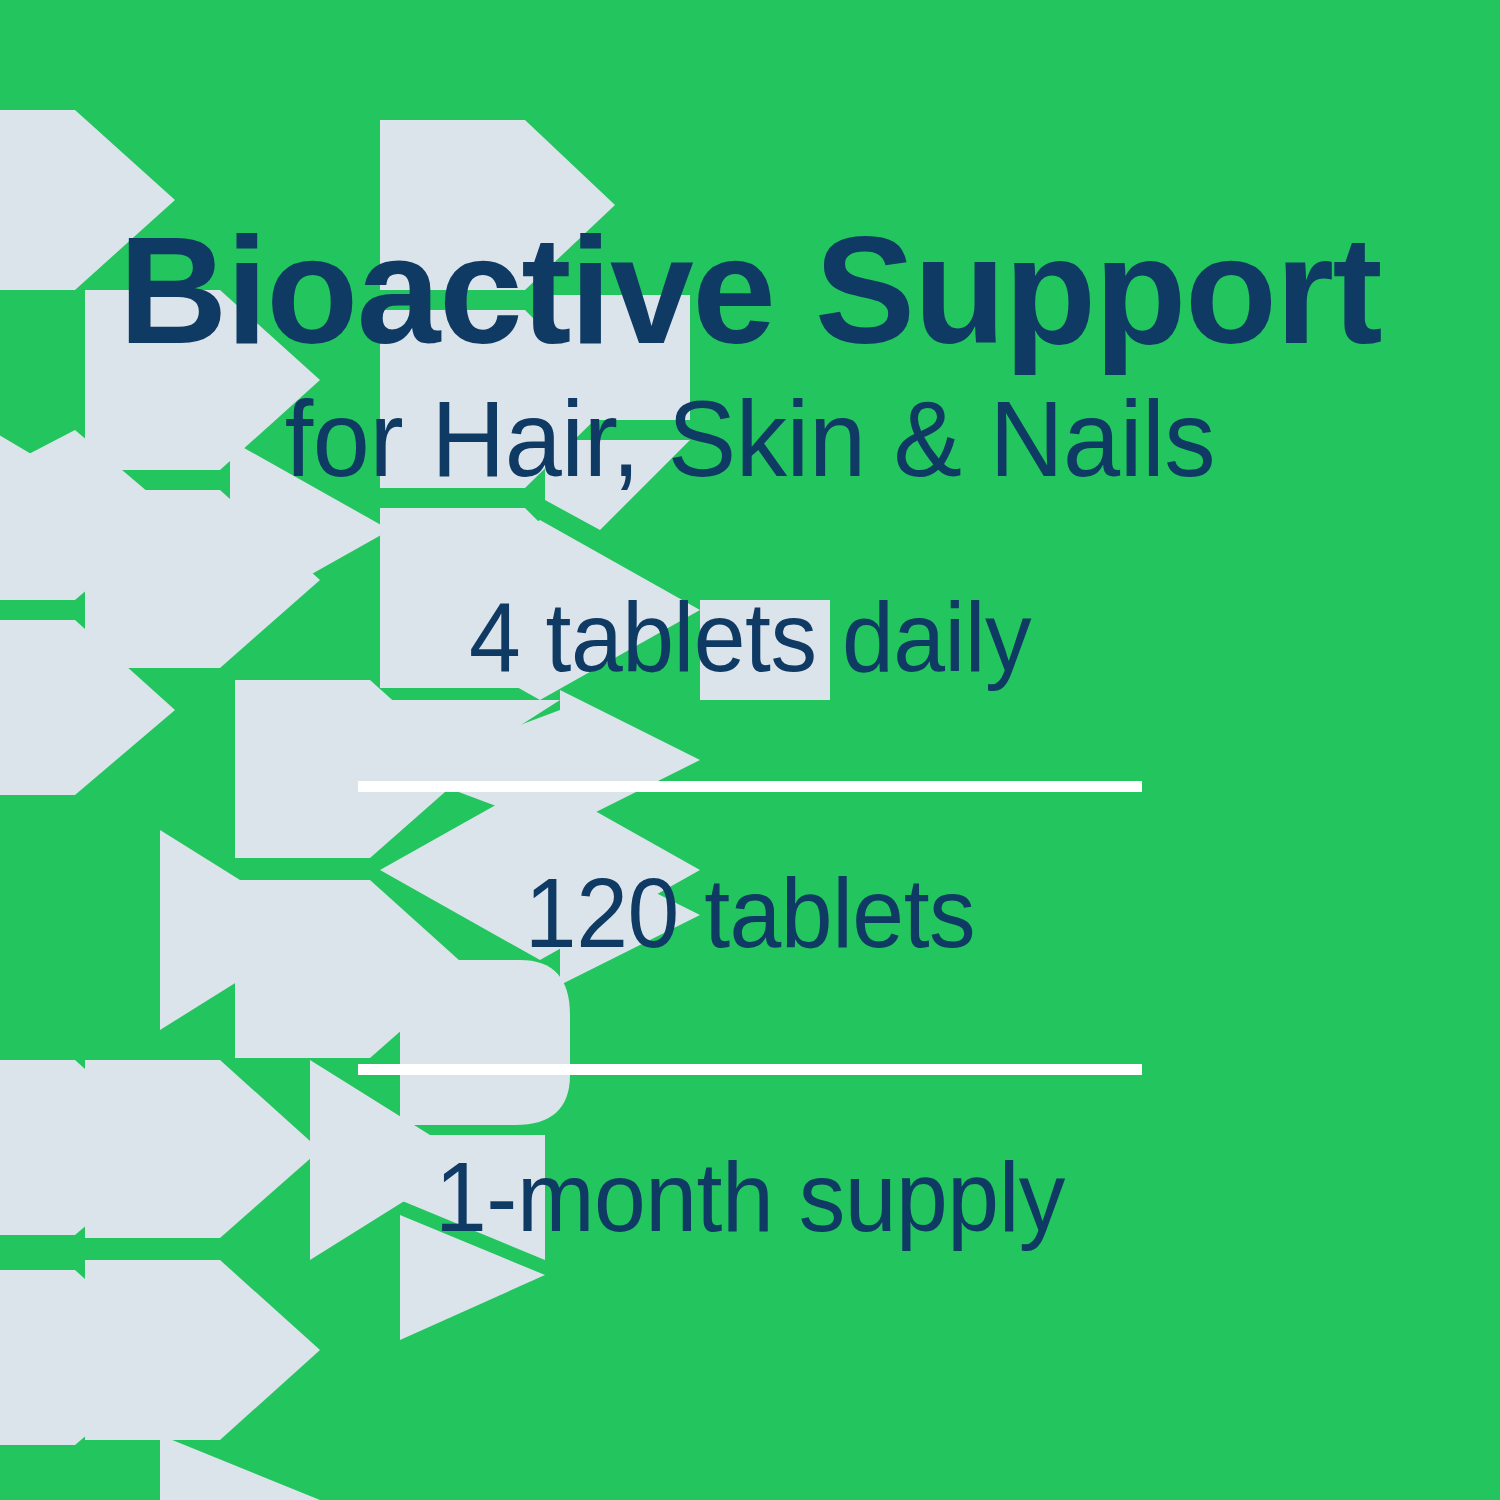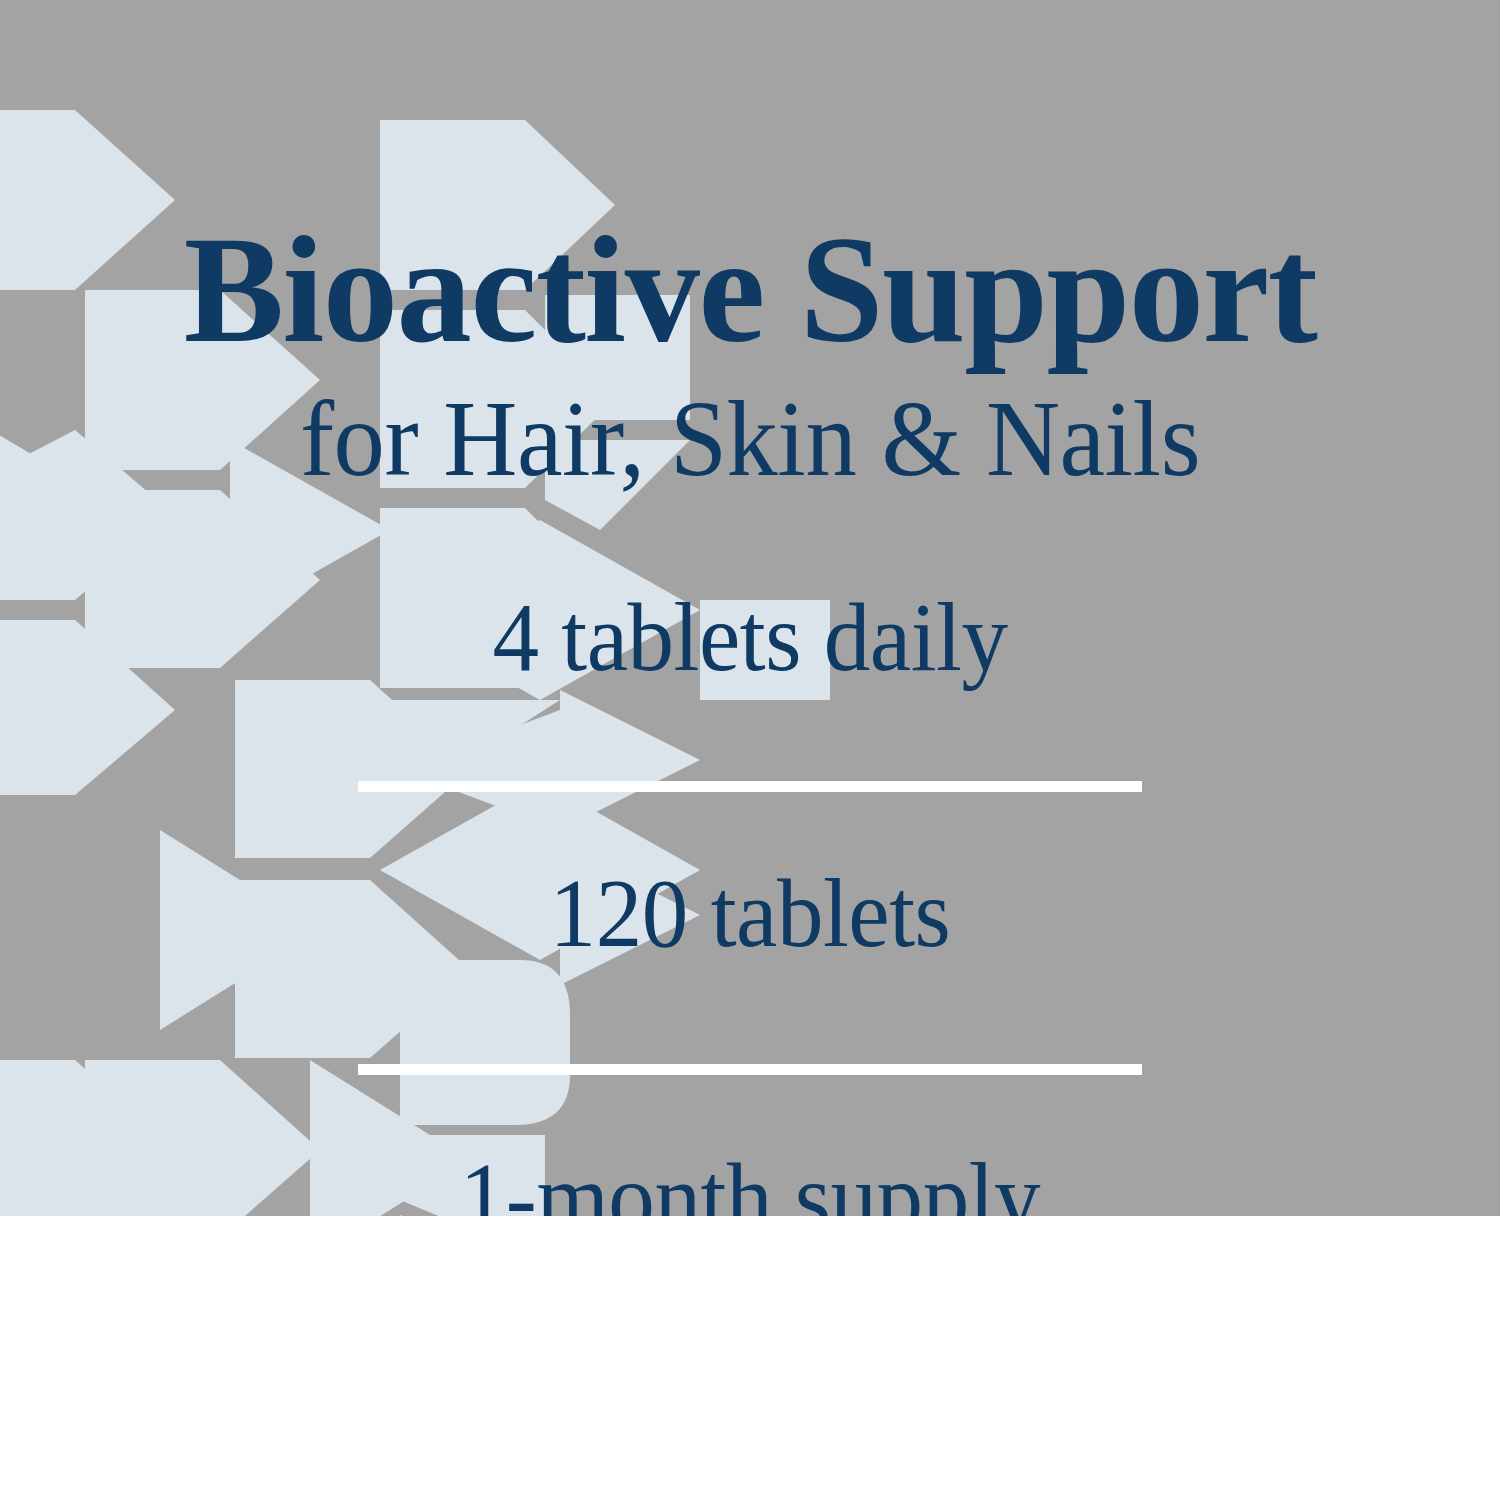--- a/index.html
+++ b/index.html
@@ -3,24 +3,24 @@
 <meta charset="utf-8">
 <style>
   html, body {
     margin: 0;
     padding: 0;
     background: #ffffff;
   }
   #canvas {
     position: relative;
     width: 1500px;
-    height: 1216px;
+    height: 1500px;
     overflow: hidden;
-    background: #a3a3a3;
-    font-family: Liberation Serif, serif;
+    background: #22c55e;
+    font-family: Liberation Sans, sans-serif;
   }
   #pattern-layer {
     position: absolute;
     left: 0;
     top: 0;
     width: 1500px;
     height: 1500px;
     pointer-events: none;
   }
   #content-layer {

